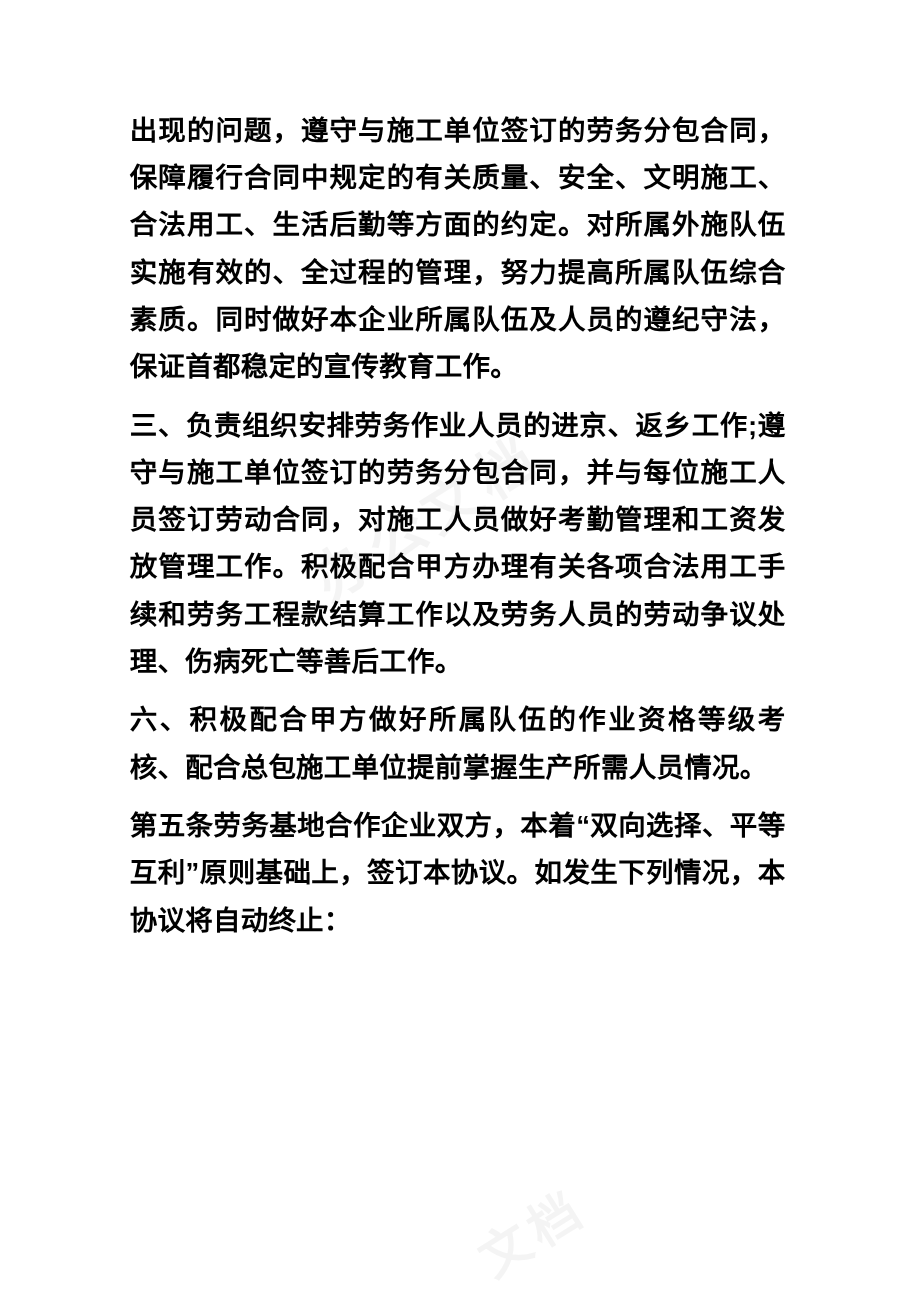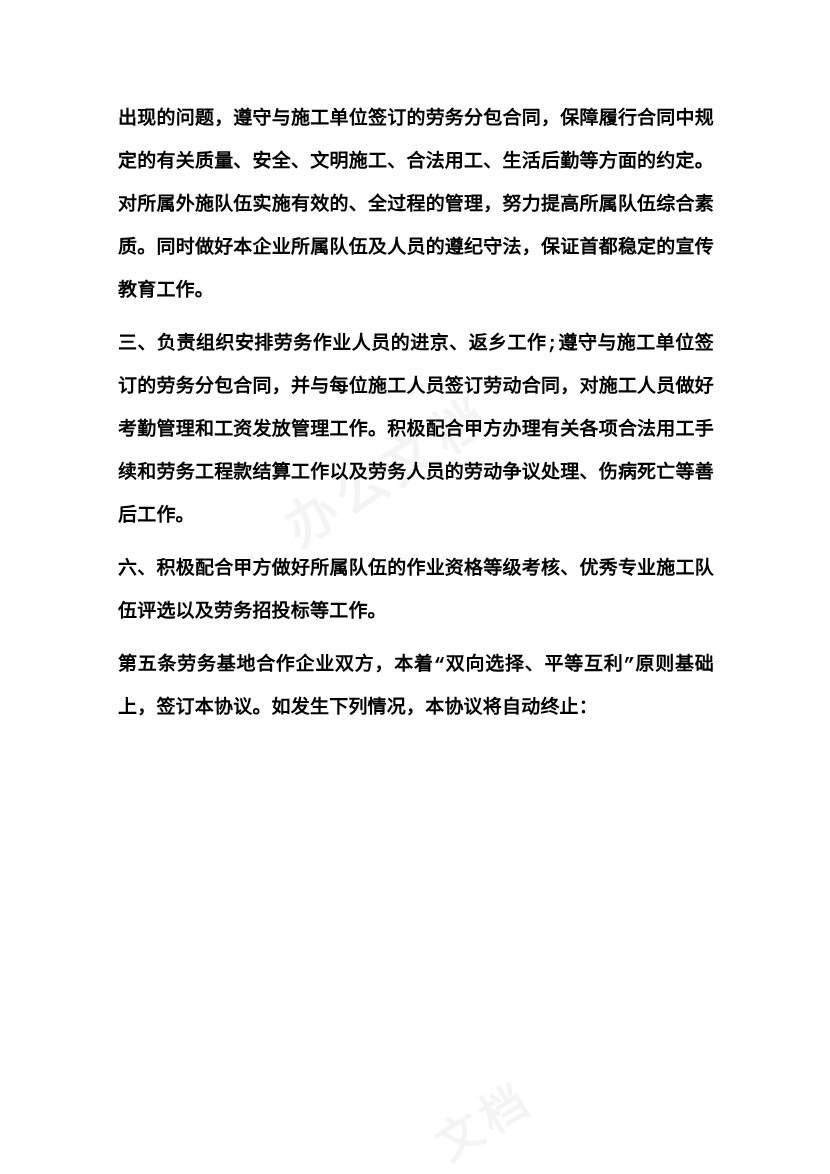--- a/index.html
+++ b/index.html
@@ -41,40 +41,39 @@
 
   #doc-body {
     position: absolute;
     left: 118px;
     top: 98px;
     width: 596px;
   }
 
   .para {
     margin: 0 0 10px 0;
-    font-size: 19px;
+    font-size: 25px;
     line-height: 43px;
     color: #000000;
     text-align: justify;
     text-justify: inter-ideograph;
     font-weight: 700;
     text-indent: 0;
     letter-spacing: 0.2px;
-    font-family: Liberation Mono, monospace;
   }
   .para:last-child { margin-bottom: 0; }
 </style>
 </head>
 <body>
 
 <div id="page">
 
   <div class="watermark wm-1">办公文档</div>
   <div class="watermark wm-2">文档</div>
 
   <div id="doc-body">
     <p class="para">出现的问题，遵守与施工单位签订的劳务分包合同，保障履行合同中规定的有关质量、安全、文明施工、合法用工、生活后勤等方面的约定。对所属外施队伍实施有效的、全过程的管理，努力提高所属队伍综合素质。同时做好本企业所属队伍及人员的遵纪守法，保证首都稳定的宣传教育工作。</p>
     <p class="para">三、负责组织安排劳务作业人员的进京、返乡工作;遵守与施工单位签订的劳务分包合同，并与每位施工人员签订劳动合同，对施工人员做好考勤管理和工资发放管理工作。积极配合甲方办理有关各项合法用工手续和劳务工程款结算工作以及劳务人员的劳动争议处理、伤病死亡等善后工作。</p>
-    <p class="para">六、积极配合甲方做好所属队伍的作业资格等级考核、优秀专业施工队伍评选以及劳务招投标等工作。</p>
+    <p class="para">六、积极配合甲方做好所属队伍的作业资格等级考核、配合总包施工单位提前掌握生产所需人员情况。</p>
     <p class="para">第五条劳务基地合作企业双方，本着“双向选择、平等互利”原则基础上，签订本协议。如发生下列情况，本协议将自动终止：</p>
   </div>
 
 </div>
 
 </body></html>

